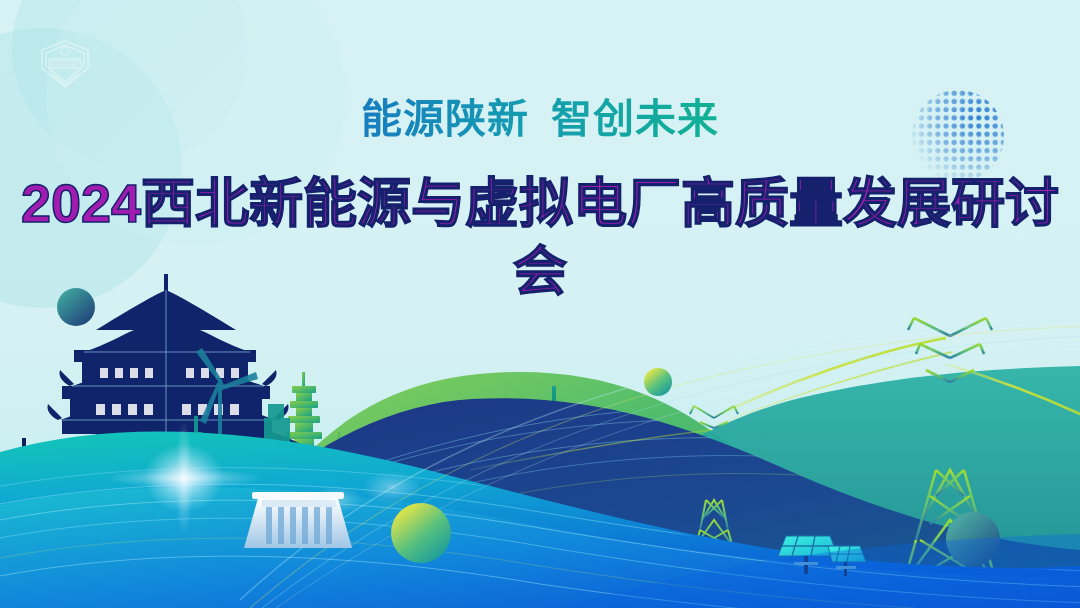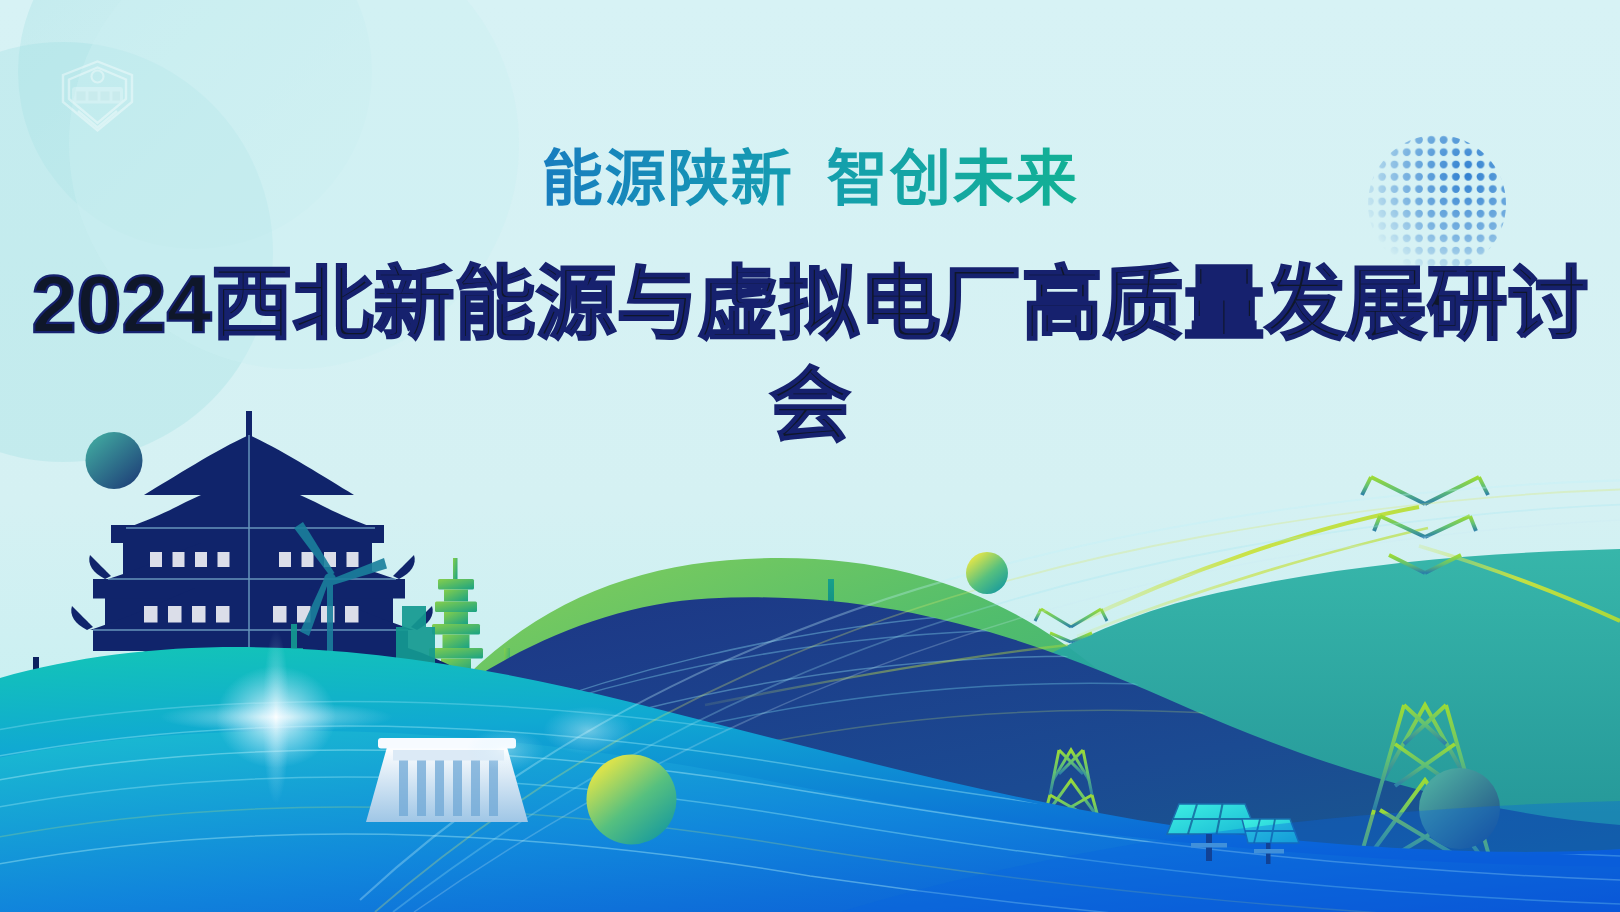--- a/index.html
+++ b/index.html
@@ -20,21 +20,21 @@
     line-height:1.2;
     background:linear-gradient(90deg,#1d4fc4 0%,#1a66c9 22%,#159bb2 48%,#12b58f 70%,#1ec88c 100%);
     -webkit-background-clip:text;background-clip:text;
     color:transparent;-webkit-text-fill-color:transparent;
     pointer-events:auto;
   }
   .tagline .sp{display:inline-block;width:22px;}
   .maintitle{
     position:absolute;top:170px;left:0;width:1080px;text-align:center;
     font-size:54px;font-weight:900;letter-spacing:0px;
-    color:#0f172a;line-height:1.25;
+    color:#a21caf;line-height:1.25;
     -webkit-text-stroke:1.5px #16216e;
     pointer-events:auto;
   }
   .subline{
     position:absolute;top:277px;left:0;width:1080px;text-align:center;
     font-size:20px;font-weight:700;color:#17306f;letter-spacing:1.5px;
     pointer-events:auto;
   }
   .subline .divider{display:inline-block;margin:0 14px;color:#17306f;font-weight:400;}
 

